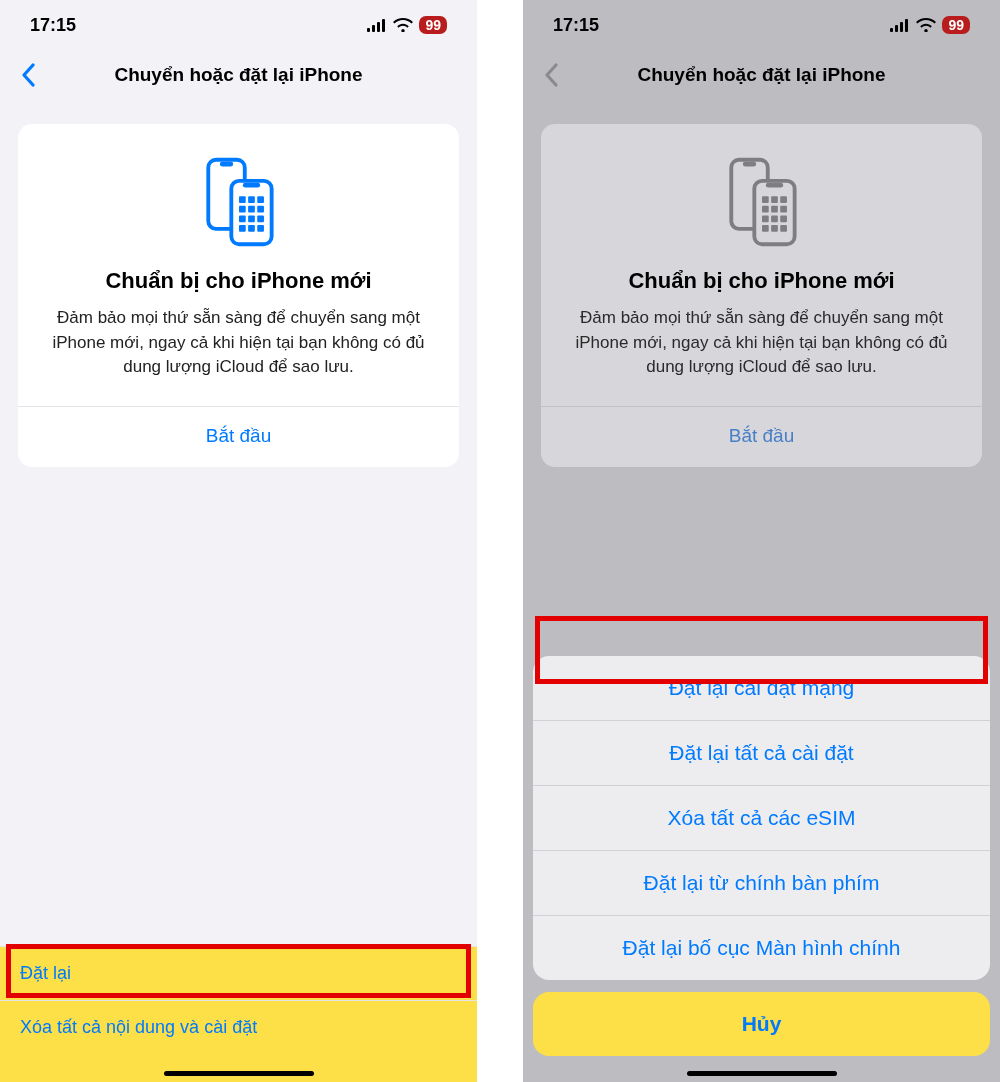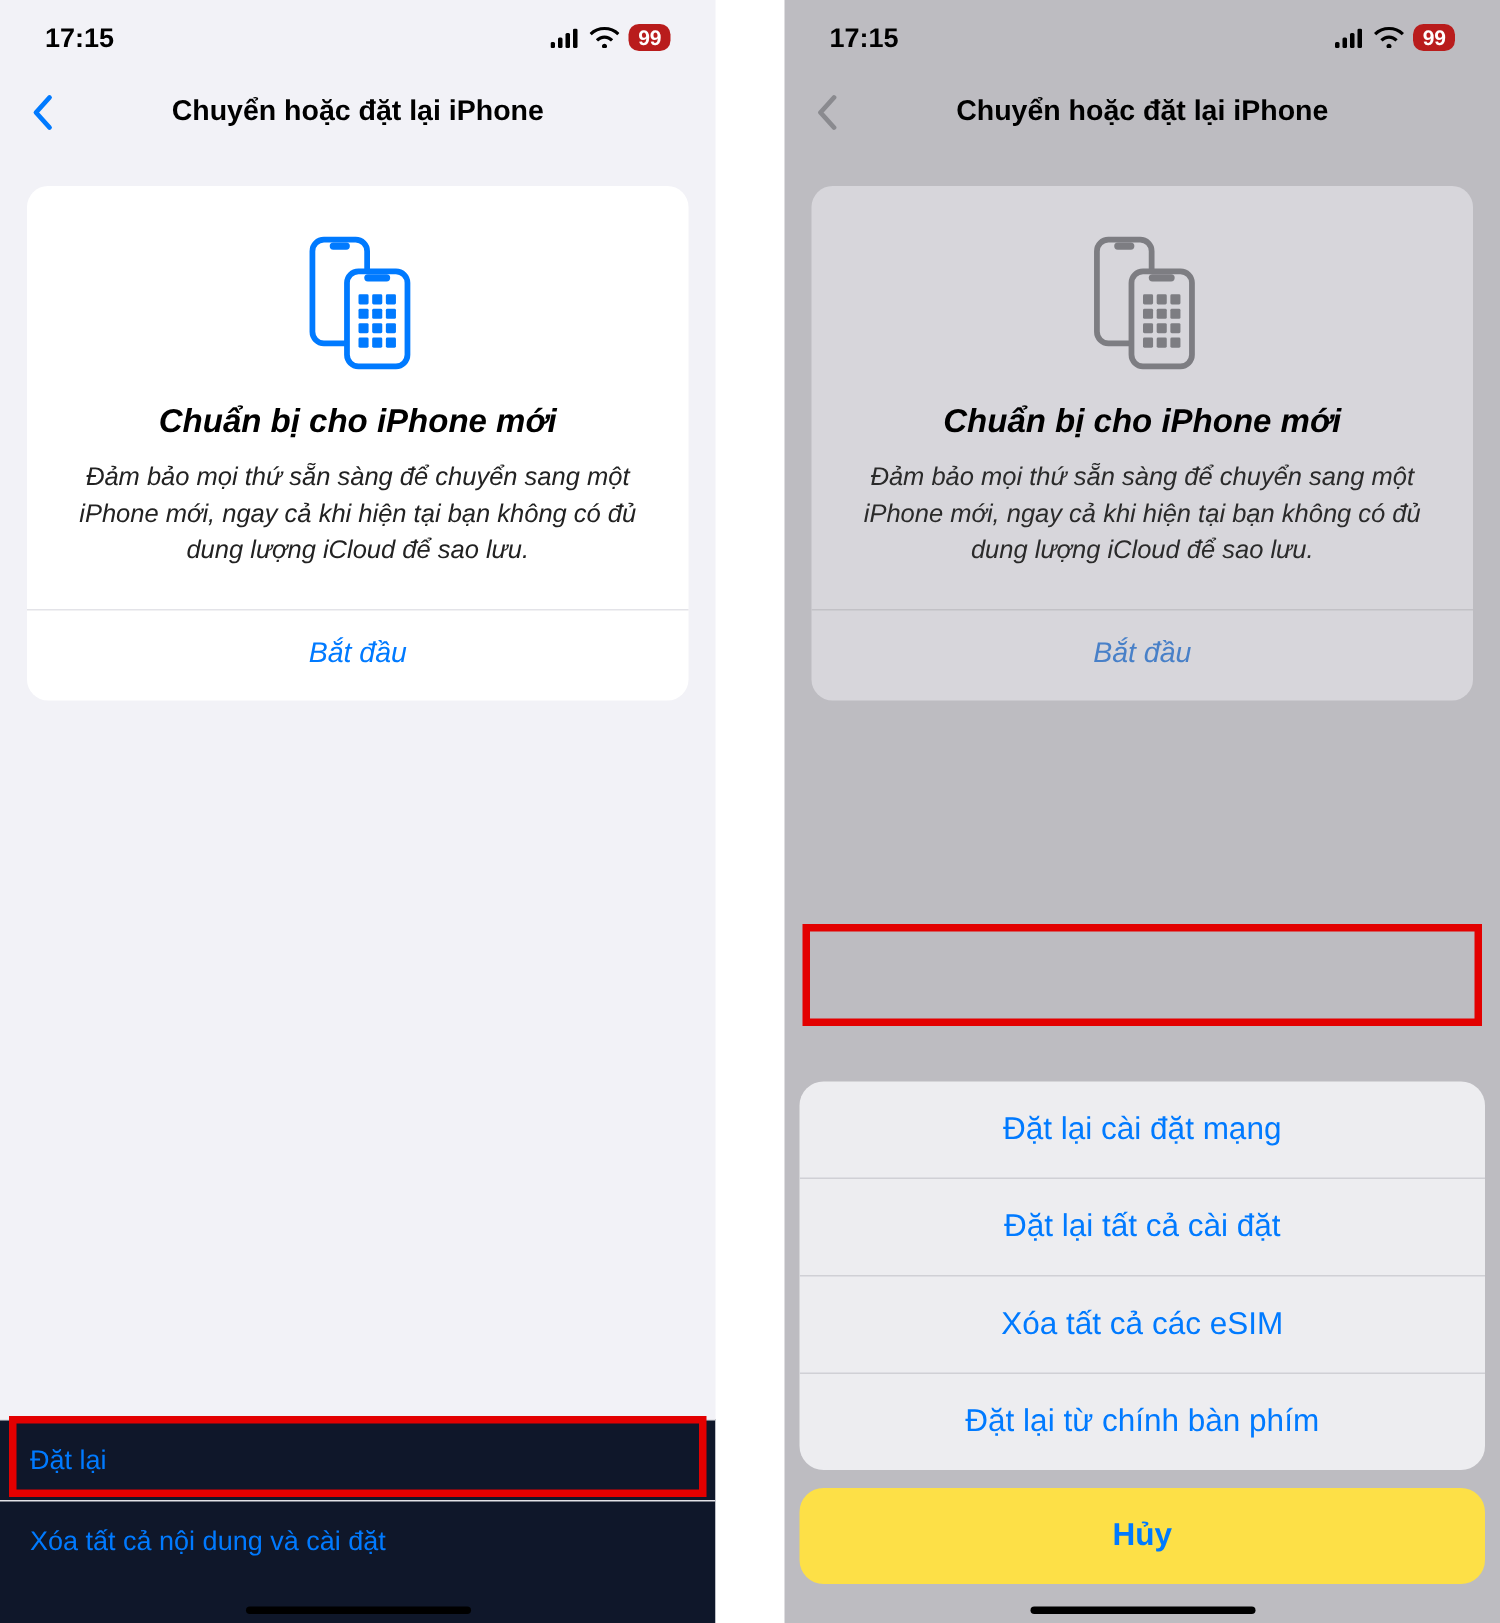--- a/index.html
+++ b/index.html
@@ -13,32 +13,32 @@
   .status-right { display: flex; align-items: center; gap: 6px; }
   .battery-badge { background: #b91c1c; color: #fff; border-radius: 7px; padding: 1px 6px; font-size: 14px; font-weight: 700; display: inline-block; }
   .signal-icon svg, .wifi-icon svg { display: block; }
   
   .navbar { height: 50px; display: flex; align-items: center; position: relative; }
   .back { position: absolute; left: 16px; top: 10px; width: 24px; height: 30px; display: flex; align-items: center; justify-content: center; }
   .nav-title { flex: 1; text-align: center; font-size: 19px; font-weight: 600; color: #000; }
   .right .nav-title { color: #000; }
   
   .content { padding: 24px 18px 0 18px; }
-  .card { background: #fff; border-radius: 14px; padding: 30px 20px 0 20px; font-style: italic; }
+  .card { background: #fff; border-radius: 14px; padding: 30px 20px 0 20px; }
   .right .card { background: #d7d6db; }
   .card-icon { display: flex; justify-content: center; margin-bottom: 18px; }
   .card-title { text-align: center; font-size: 22px; font-weight: 700; color: #000; margin-bottom: 12px; }
   .card-desc { text-align: center; font-size: 17px; color: #222; line-height: 1.45; padding: 0 6px 26px 6px; }
   .right .card-desc { color: #2a2a2a; }
   .card-divider { height: 1px; background: #e3e3e8; margin: 0 -20px; }
   .right .card-divider { background: #c2c1c6; }
   .card-action { text-align: center; font-size: 19px; color: #007aff; padding: 18px 0 20px 0; }
   .right .card-action { color: #4880c8; }
   
-  .bottom-list { position: absolute; left: 0; right: 0; bottom: 0; background: #0f172a; }
+  .bottom-list { position: absolute; left: 0; right: 0; bottom: 0; background: #fde047; }
   .list-row { padding: 16px 20px; font-size: 18px; color: #007aff; border-top: 1px solid #e3e3e8; position: relative; }
   .list-row:first-child { border-top: 1px solid #e3e3e8; }
   .highlight-box { border: 5px solid #e30000; position: absolute; pointer-events: none; }
   
   .sheet-wrap { position: absolute; left: 10px; right: 10px; bottom: 10px; }
   .sheet { background: #ededf0; border-radius: 16px; overflow: hidden; margin-bottom: 12px; }
   .sheet-row { text-align: center; font-size: 21px; color: #007aff; padding: 20px 10px; border-bottom: 1px solid #d0d0d5; }
   .sheet-row:last-child { border-bottom: none; }
   .cancel-btn { background: #fde047; border-radius: 16px; text-align: center; font-size: 21px; font-weight: 600; color: #007aff; padding: 20px 10px; }
   
@@ -183,20 +183,21 @@
         <div class="card-action">Bắt đầu</div>
       </div>
     </div>
 
     <div class="sheet-wrap">
       <div class="sheet">
         <div class="sheet-row">Đặt lại cài đặt mạng</div>
         <div class="sheet-row">Đặt lại tất cả cài đặt</div>
         <div class="sheet-row">Xóa tất cả các eSIM</div>
         <div class="sheet-row">Đặt lại từ chính bàn phím</div>
+        <div class="sheet-row">Đặt lại bố cục Màn hình chính</div>
       </div>
       <div class="cancel-btn">Hủy</div>
       <div style="height:16px;"></div>
     </div>
     <div class="highlight-box" style="left:12px; right:12px; top:616px; height:68px;"></div>
 
     <div class="home-indicator"></div>
   </div>
 
 </div>

